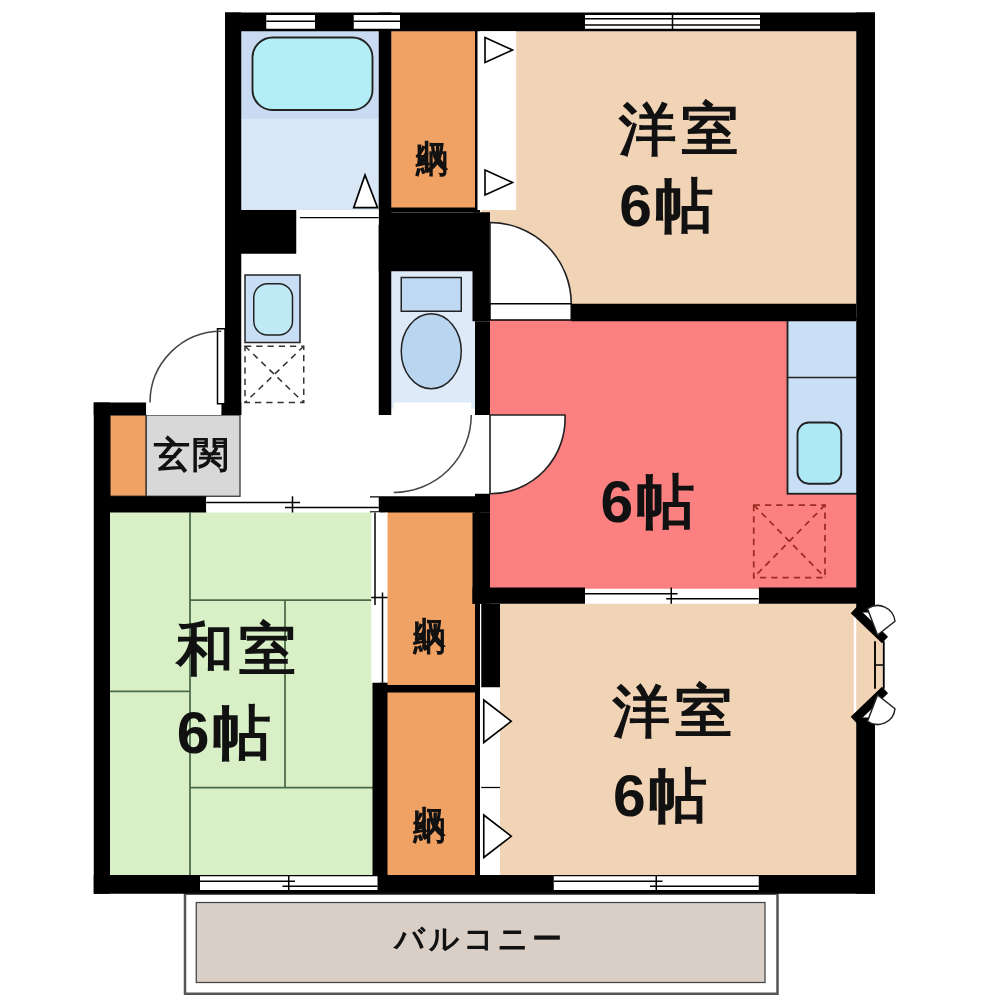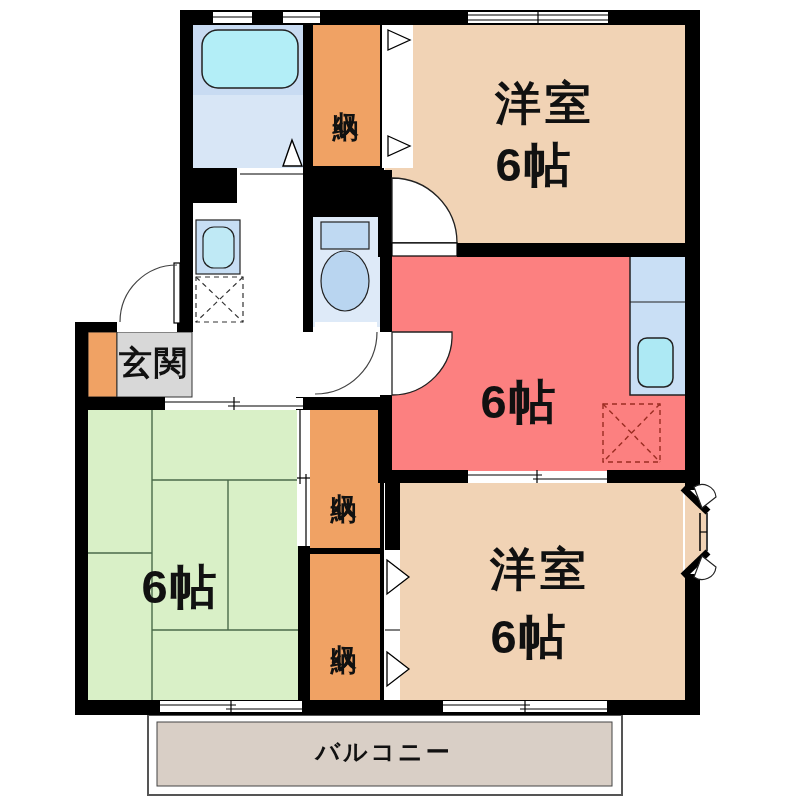--- a/index.html
+++ b/index.html
@@ -4,21 +4,21 @@
 <style>
   html,body{margin:0;padding:0;background:#fff;}
   #plan{position:relative;width:800px;height:800px;background:#fff;
         font-family:"Liberation Sans","DejaVu Sans",sans-serif;text-align:right;}
   #plan svg{position:absolute;left:0;top:0;}
   .lbl{position:absolute;transform:translate(-50%,-50%);color:#111;
        font-weight:800;white-space:nowrap;line-height:1;}
   .room-name{font-size:46px;letter-spacing:4px;}
   .room-size{font-size:47px;letter-spacing:2px;}
   .dk-name{font-size:46px;letter-spacing:12px;}
-  .genkan{font-size:33px;letter-spacing:2px;font-family:Liberation Mono, monospace;}
+  .genkan{font-size:29px;letter-spacing:2px;}
   .balcony{font-size:24px;letter-spacing:3px;}
   .closet{font-size:26px;writing-mode:vertical-rl;text-orientation:upright;letter-spacing:4px;}
 </style>
 </head>
 <body>
 
 <div id="plan">
 <svg width="800" height="800" viewBox="0 0 800 800">
   <rect x="0" y="0" width="800" height="800" fill="#ffffff"></rect>
 
@@ -187,20 +187,21 @@
 </svg>
 
 <div class="lbl room-name" style="left:545px;top:103px">洋室</div>
 <div class="lbl room-size" style="left:534px;top:164px">6帖</div>
 
 <div class="lbl room-size" style="left:519px;top:401px">6帖</div>
 
 <div class="lbl room-name" style="left:540px;top:569px">洋室</div>
 <div class="lbl room-size" style="left:529px;top:636px">6帖</div>
 
+<div class="lbl room-name" style="left:191px;top:519px">和室</div>
 <div class="lbl room-size" style="left:180px;top:586px">6帖</div>
 
 <div class="lbl genkan" style="left:154px;top:365px">玄関</div>
 <div class="lbl balcony" style="left:384px;top:752px">バルコニー</div>
 
 <div class="lbl closet" style="left:346px;top:95px">収納</div>
 <div class="lbl closet" style="left:344px;top:477px">収納</div>
 <div class="lbl closet" style="left:344px;top:628px">収納</div>
 </div>
 

